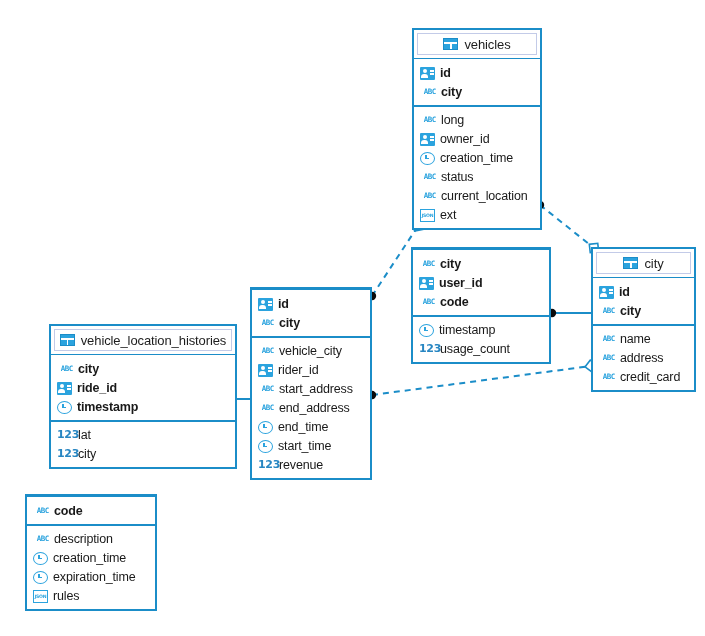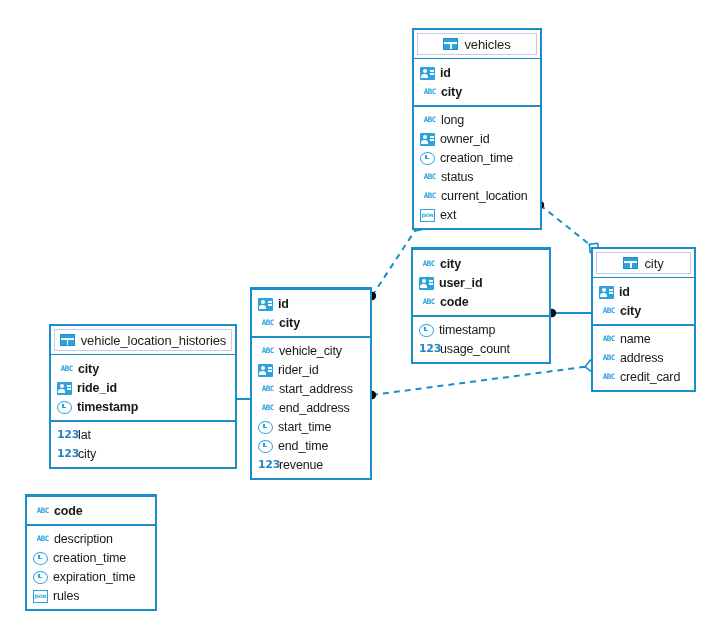--- a/index.html
+++ b/index.html
@@ -366,25 +366,25 @@
           <div class="field">
             <span class="ic-abc">ABC</span>
             <span class="fname">start_address</span>
           </div>
           <div class="field">
             <span class="ic-abc">ABC</span>
             <span class="fname">end_address</span>
           </div>
           <div class="field">
             <span class="ic ic-clock"></span>
+            <span class="fname">end_time</span>
+          </div>
+          <div class="field">
+            <span class="ic ic-clock"></span>
             <span class="fname">start_time</span>
-          </div>
-          <div class="field">
-            <span class="ic ic-clock"></span>
-            <span class="fname">end_time</span>
           </div>
           <div class="field">
             <span class="ic-num">123</span>
             <span class="fname">revenue</span>
           </div>
         </div>
       </div>
       <div class="entity" style="left: 25px; top: 324px; width: 188px; margin-left: 24px;">
         <div class="entity-header">
           <span class="ic-table"></span>

